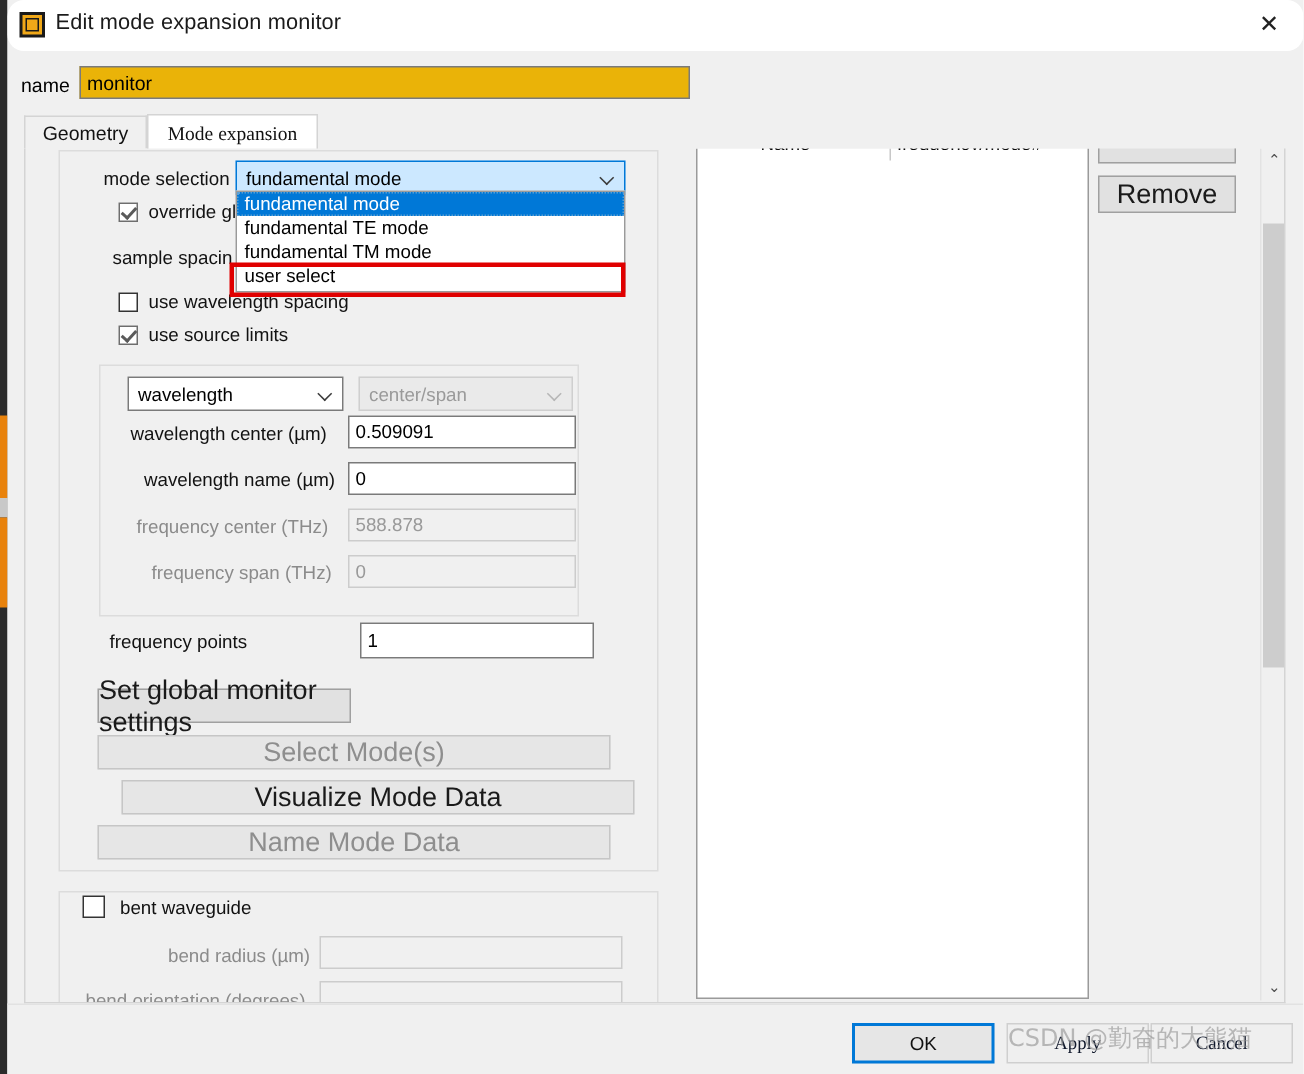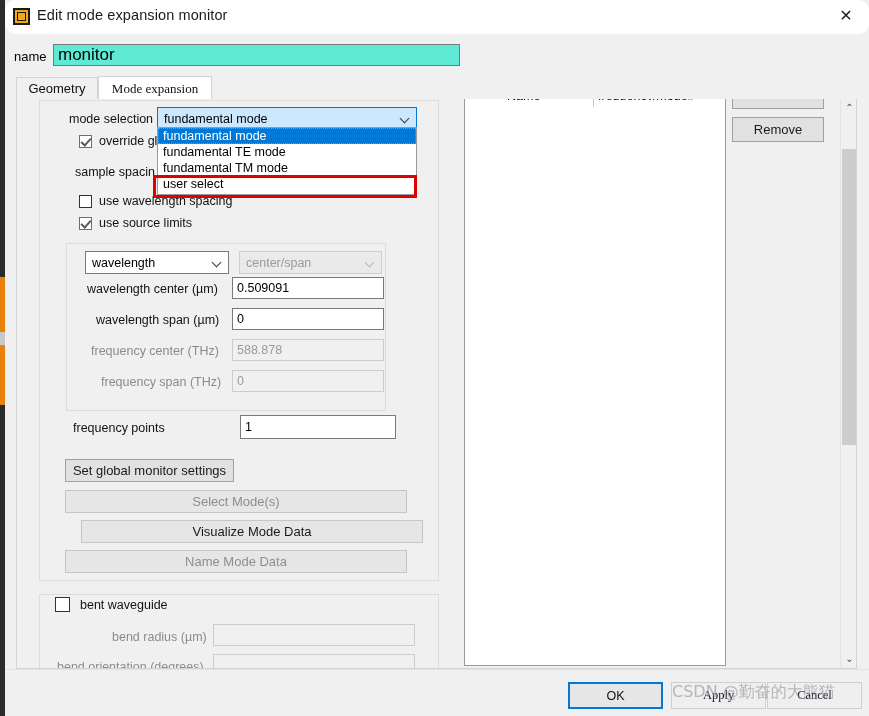--- a/index.html
+++ b/index.html
@@ -105,25 +105,25 @@
   
   .name-label {
     position: absolute;
     left: 9px; top: 49px;
     font-size: 13px;
   }
   .name-input {
     position: absolute;
     left: 48px; top: 44px;
     width: 407px; height: 22px;
-    background: #5eead4;
+    background: #eab308;
     border: 1px solid #7a7a7a;
     box-sizing: border-box;
     font-family: "Liberation Sans", sans-serif;
-    font-size: 17px;
+    font-size: 13px;
     padding: 0 4px;
     color: #000;
     outline: none;
   }
 
   
   .tabstrip {
     position: absolute;
     left: 11px; top: 77px;
     width: 853px; height: 22px;
@@ -292,21 +292,21 @@
     pointer-events: none;
   }
 
   
   .btn {
     position: absolute;
     box-sizing: border-box;
     border: 1px solid #a0a0a0;
     background: #e1e1e1;
     font-family: "Liberation Sans", sans-serif;
-    font-size: 13px;
+    font-size: 18px;
     color: #1a1a1a;
     display: flex; align-items: center; justify-content: center;
     height: 23px;
   }
   .btn.dis {
     background: #cfcfcf;
     border-color: #cfcfcf;
     color: #8e8e8e;
   }
   .btn.wide { background: #e6e6e6; border-color: #c6c6c6; }
@@ -488,21 +488,21 @@
           <span class="arrow"></span>
         </div>
         <div class="combo disabled" style="left:222px; top:152px; width:143px;">
           <span>center/span</span>
           <span class="arrow"></span>
         </div>
 
         <div class="lbl" style="left:70px; top:183px;">wavelength center (µm)</div>
         <input class="tinput" style="left: 215px; top: 178px; width: 152px;" type="text" value="0.509091">
 
-        <div class="lbl" style="left:79px; top:214px;">wavelength span (µm)</div>
+        <div class="lbl" style="left:79px; top:214px;">wavelength name (µm)</div>
         <input class="tinput" style="left: 215px; top: 209px; width: 152px;" type="text" value="0">
 
         <div class="lbl dim" style="left:74px; top:245px;">frequency center (THz)</div>
         <input class="tinput disabled" style="left: 215px; top: 240px; width: 152px;" type="text" disabled="" value="588.878">
 
         <div class="lbl dim" style="left:84px; top:276px;">frequency span (THz)</div>
         <input class="tinput disabled" style="left: 215px; top: 271px; width: 152px;" type="text" disabled="" value="0">
 
         <div class="lbl" style="left:56px; top:322px;">frequency points</div>
         <input class="tinput" style="left: 223px; top: 316px; width: 156px; height: 24px;" type="text" value="1">

